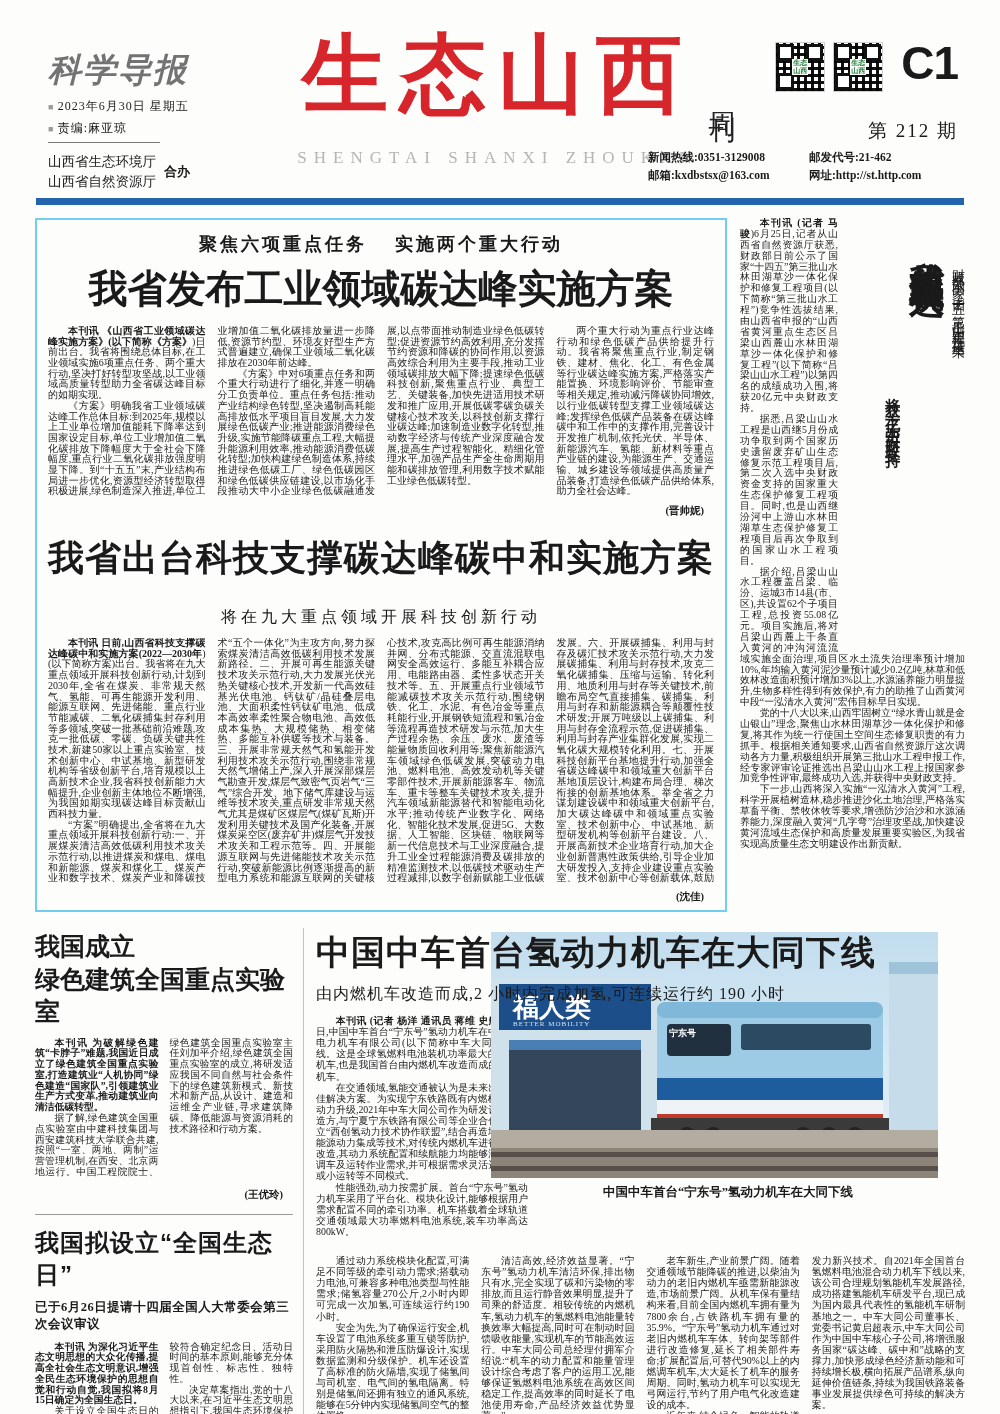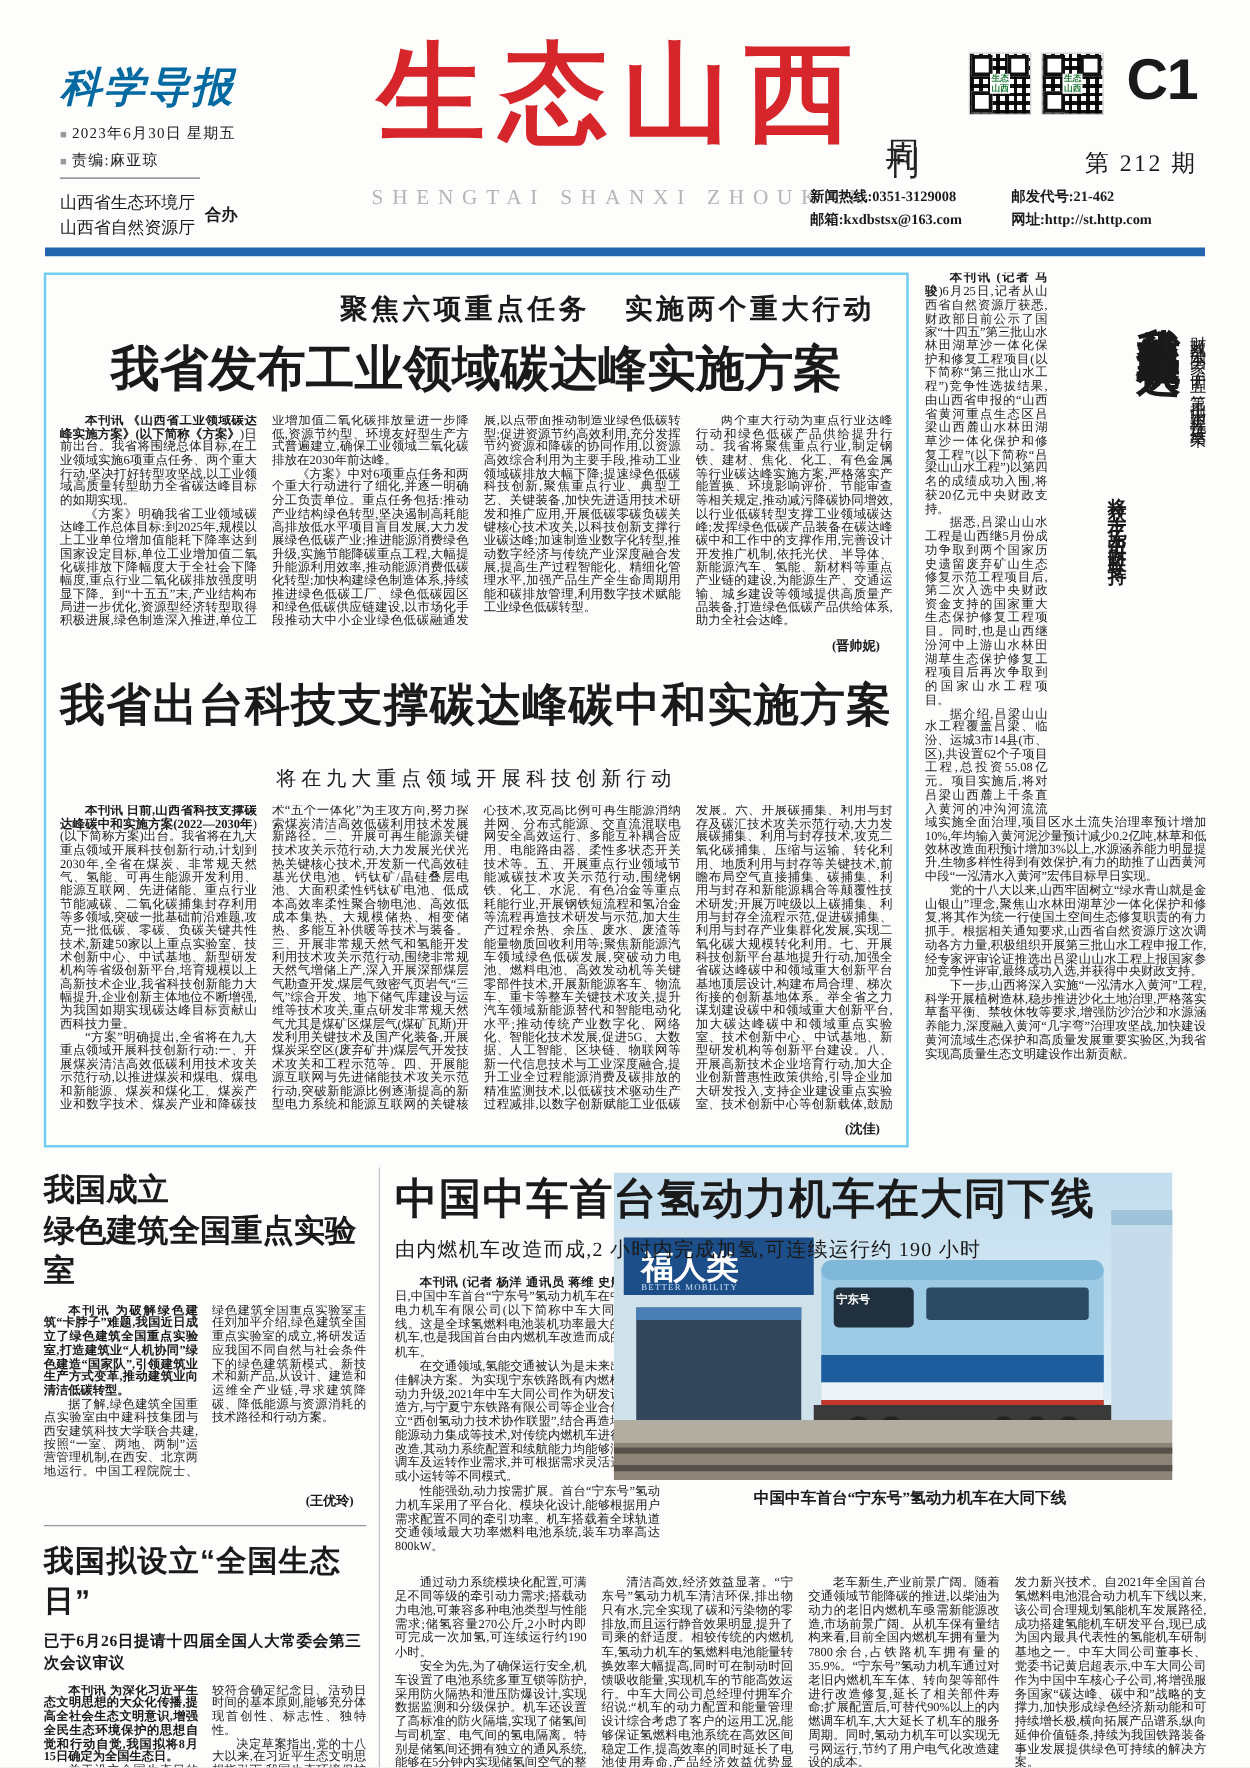--- a/index.html
+++ b/index.html
@@ -2,21 +2,21 @@
 <html><head>
 <meta charset="utf-8">
 <style>
   html,body{margin:0;padding:0;background:#e8e8e8;}
   #page{position:relative;width:1000px;height:1414px;margin:0 auto;background:#fdfdfc;
         font-family:"Liberation Serif","DejaVu Serif",serif;color:#1a1a1a;overflow:hidden;}
 
   
   #masthead{position:relative;height:198px;}
   .logo{position:absolute;left:48px;top:48px;font-size:33px;font-weight:900;font-style:italic;
-        color:#0369a1;letter-spacing:2px;font-family:"Liberation Serif",serif;}
+        color:#737373;letter-spacing:2px;font-family:"Liberation Serif",serif;}
   .mh-row{position:absolute;left:48px;font-size:12px;font-weight:400;letter-spacing:1px;}
   .mh-row.r1{top:98px;} .mh-row.r2{top:120px;}
   .mh-row::before{content:"■ ";color:#9a9a9a;font-size:9px;}
   .mh-line{position:absolute;left:48px;top:142px;width:112px;border-top:1px solid #777;}
   .org-row{position:absolute;left:48px;top:152px;display:flex;align-items:center;gap:8px;}
   .orgs{font-size:13.5px;font-weight:400;line-height:1.5;}
   .heban{font-size:13px;font-weight:700;}
   .paper-title{position:absolute;left:288px;top:28px;width:420px;text-align:center;
         font-size:86px;font-weight:900;color:#d6252b;letter-spacing:12px;line-height:1.1;
         font-family:"Liberation Serif",serif;}
@@ -37,21 +37,21 @@
   .page-code{font-size:46px;font-weight:700;font-family:"Liberation Sans",sans-serif;
         line-height:0.95;margin-left:10px;letter-spacing:-1px;text-align:center;}
   .issue{position:absolute;right:42px;top:118px;font-size:19px;letter-spacing:2px;}
   .contact{position:absolute;right:40px;top:150px;width:312px;display:grid;
         grid-template-columns:1fr 1fr;gap:3px 10px;font-size:11.5px;font-weight:700;white-space:nowrap;}
   .blue-bar{margin:0 36px;height:7px;background:#2365ad;}
 
   
   #top-zone{display:flex;gap:13px;margin:13px 35px 0 35px;}
   .cyan-box{width:666px;border:2px solid #72cdf0;padding:8px 11px 6px 11px;}
-  .a1-kicker{text-align:right;font-size:22px;font-weight:700;letter-spacing:3px;margin-top:4px;}
+  .a1-kicker{text-align:center;font-size:18px;font-weight:700;letter-spacing:3px;margin-top:4px;}
   .a1-kicker span{margin:0 14px;}
   .a1-head{text-align:center;font-size:39px;font-weight:900;letter-spacing:0px;
         font-family:"Liberation Sans","DejaVu Sans",sans-serif;margin:6px 0 10px 0;}
   .cols4{column-count:4;column-gap:12px;column-fill:auto;overflow:hidden;
         font-size:10px;line-height:1.07;text-align:justify;}
   .a1-body{height:176px;}
   .a2-head{text-align:center;font-size:36px;font-weight:900;letter-spacing:1px;margin-top:16px;
         font-family:"Liberation Serif",serif;}
   .a2-sub{text-align:center;font-size:16px;letter-spacing:4px;margin:9px 0 10px 0;}
   .a2-body{height:250px;}

